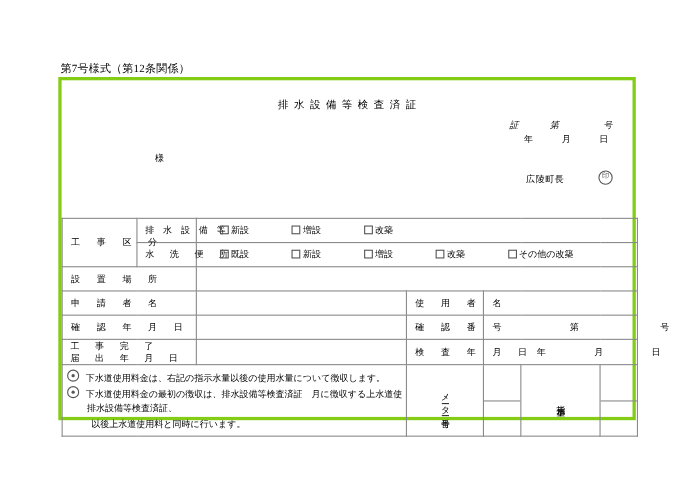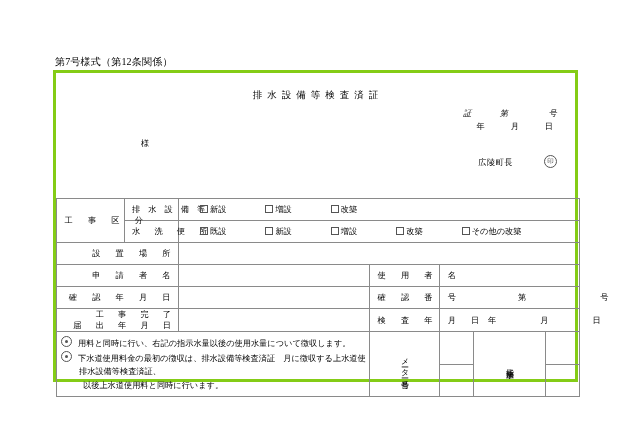--- a/index.html
+++ b/index.html
@@ -127,21 +127,21 @@
   .tbl td {
     border: 1px solid #8a8a8a;
     font-size: 8.2px;
     padding: 0 4px;
     vertical-align: middle;
     height: 22px;
     box-sizing: border-box;
   }
 
   .lbl {
-    text-align: right;
+    text-align: left;
     letter-spacing: 3.5px;
     text-indent: 3.5px;
     white-space: nowrap;
   }
   .lbl-2 { line-height: 11px; letter-spacing: 3px; text-indent: 3px; margin-left: 42px; }
   .sub-lbl {
     text-align: center;
     letter-spacing: 3px;
     text-indent: 3px;
     white-space: nowrap;
@@ -314,21 +314,21 @@
         <td class="lbl">検　査　年　月　日</td>
         <td class="dateline" colspan="3">
           <span class="g"></span><span>年</span><span class="g"></span><span>月</span><span class="g"></span><span>日</span>
         </td>
       </tr>
 
       <tr>
         <td class="pad0" colspan="3" style="height:62px">
           <div class="notes">
             <div class="note-row">
-              <span class="bullet"></span><span>用料と同時に行い、右記の指示水量以後の使用水量について徴収します。</span>
+              <span class="bullet"></span><span>下水道使用料金は、右記の指示水量以後の使用水量について徴収します。</span>
             </div>
             <div class="note-row">
               <span class="bullet"></span><span>下水道使用料金の最初の徴収は、排水設備等検査済証　月に徴収する上水道使</span>
             </div>
             <div class="note-cont">排水設備等検査済証、</div>
             <div class="note-cont2">以後上水道使用料と同時に行います。</div>
           </div>
         </td>
         <td class="vcell">
           <div class="vlabel">メーター番号</div>

